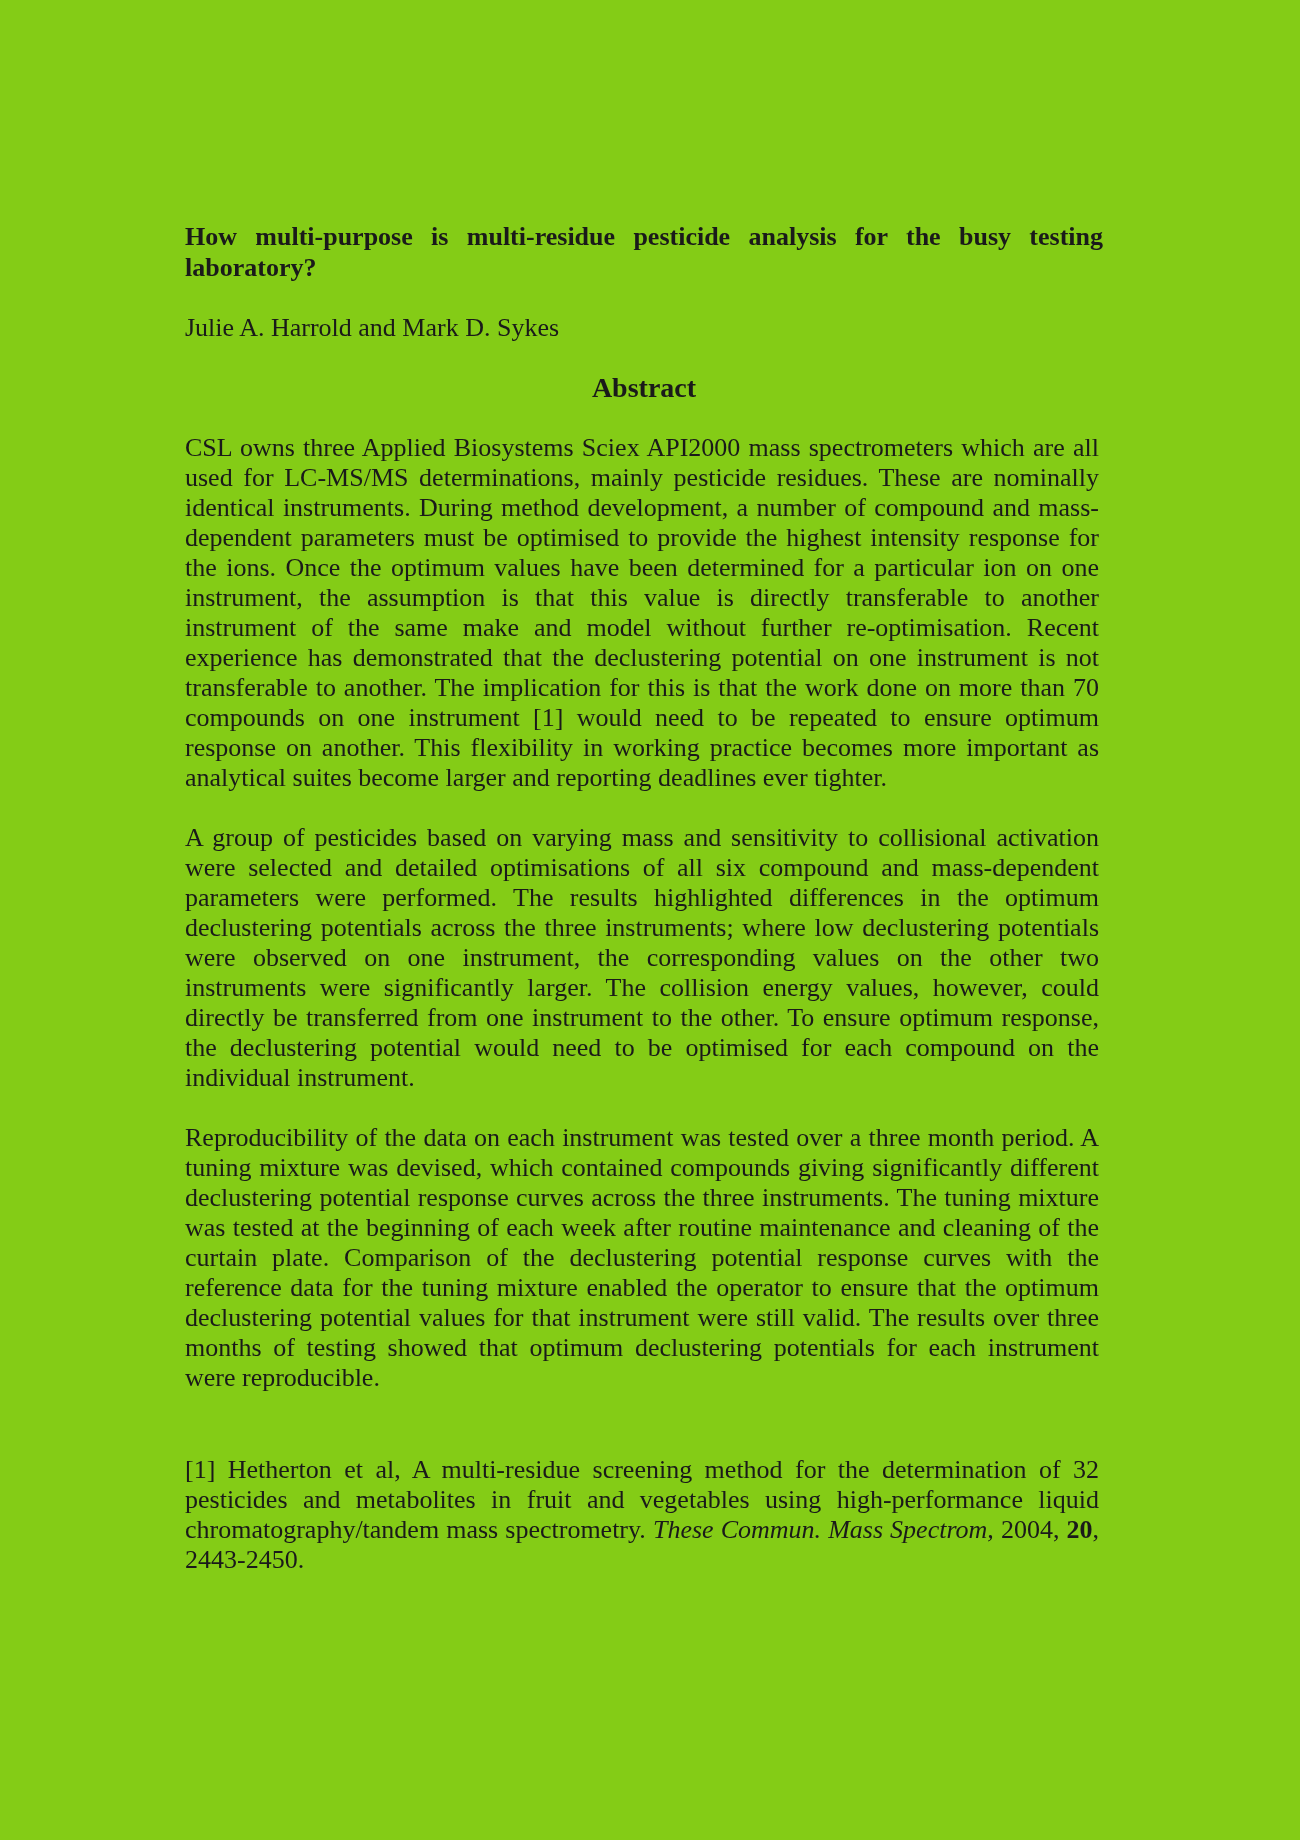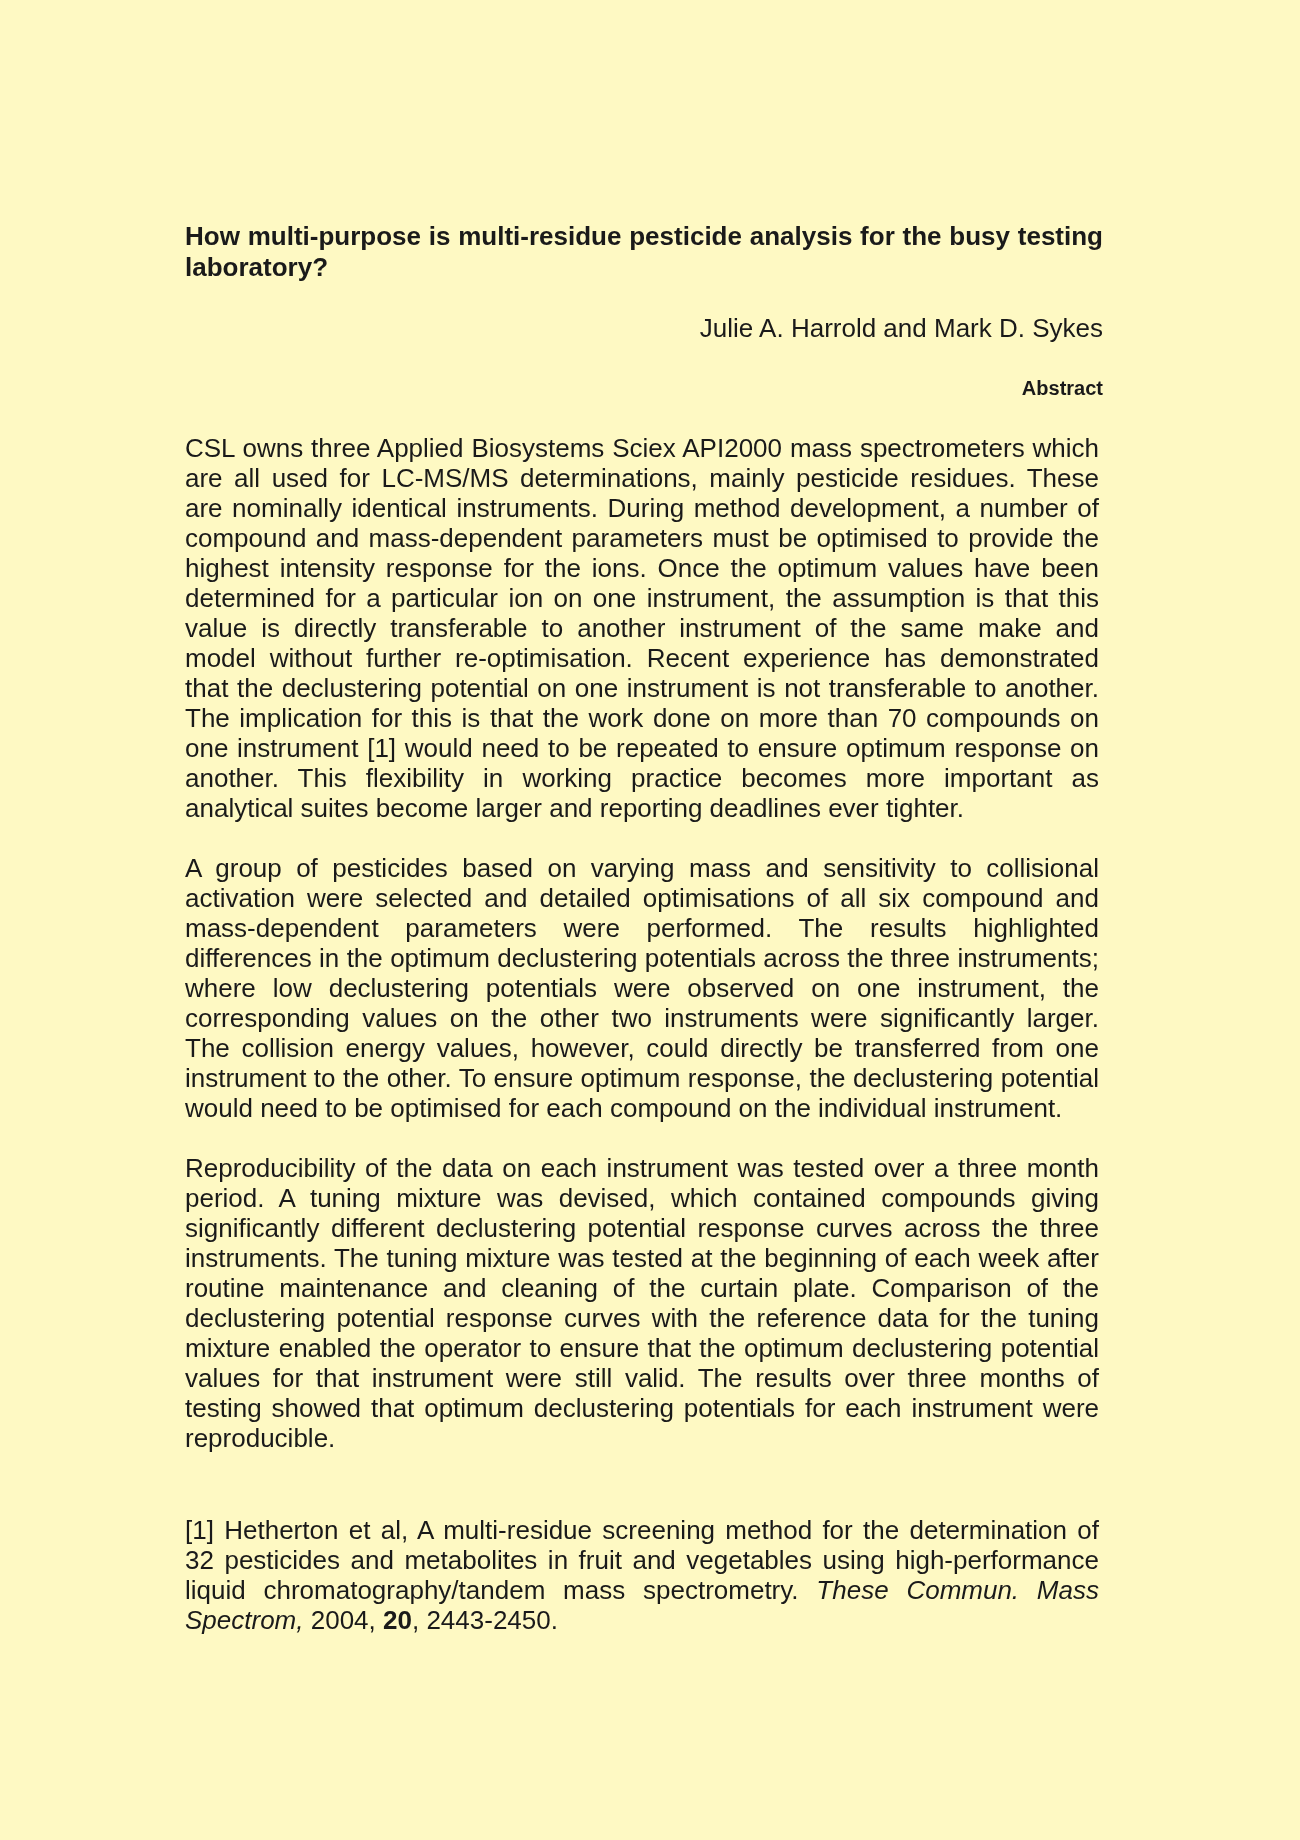--- a/index.html
+++ b/index.html
@@ -4,54 +4,54 @@
 <style>
   html, body {
     margin: 0;
     padding: 0;
     background: #ffffff;
   }
   .page {
     position: relative;
     width: 1300px;
     height: 1840px;
-    background: #fef9c3;
+    background: #84cc16;
     overflow: hidden;
-    font-family: Liberation Sans, sans-serif;
+    font-family: Liberation Serif, serif;
     color: #1a1a1a;
   }
   .content {
     position: absolute;
     left: 185px;
     top: 221px;
     width: 918px;
     font-size: 26px;
     line-height: 30px;
     text-align: justify;
   }
   .paper-title {
     font-size: 26px;
     line-height: 31px;
     font-weight: bold;
     margin: 0 0 30px 0;
     text-align: justify;
   }
   .byline {
     margin: 0 0 30px 0;
-    text-align: right;
+    text-align: left;
   }
   .byline div {
     line-height: 30px;
   }
   .abstract-heading {
-    font-size: 20px;
+    font-size: 28px;
     line-height: 30px;
     font-weight: bold;
     margin: 0 0 30px 0;
-    text-align: right;
+    text-align: center;
   }
   p.para {
     margin: 0 4px 30px 0;
   }
   p.reference {
     margin-top: 62px; 
   }
   .italic { font-style: italic; }
   .bold   { font-weight: bold; }
 </style>

